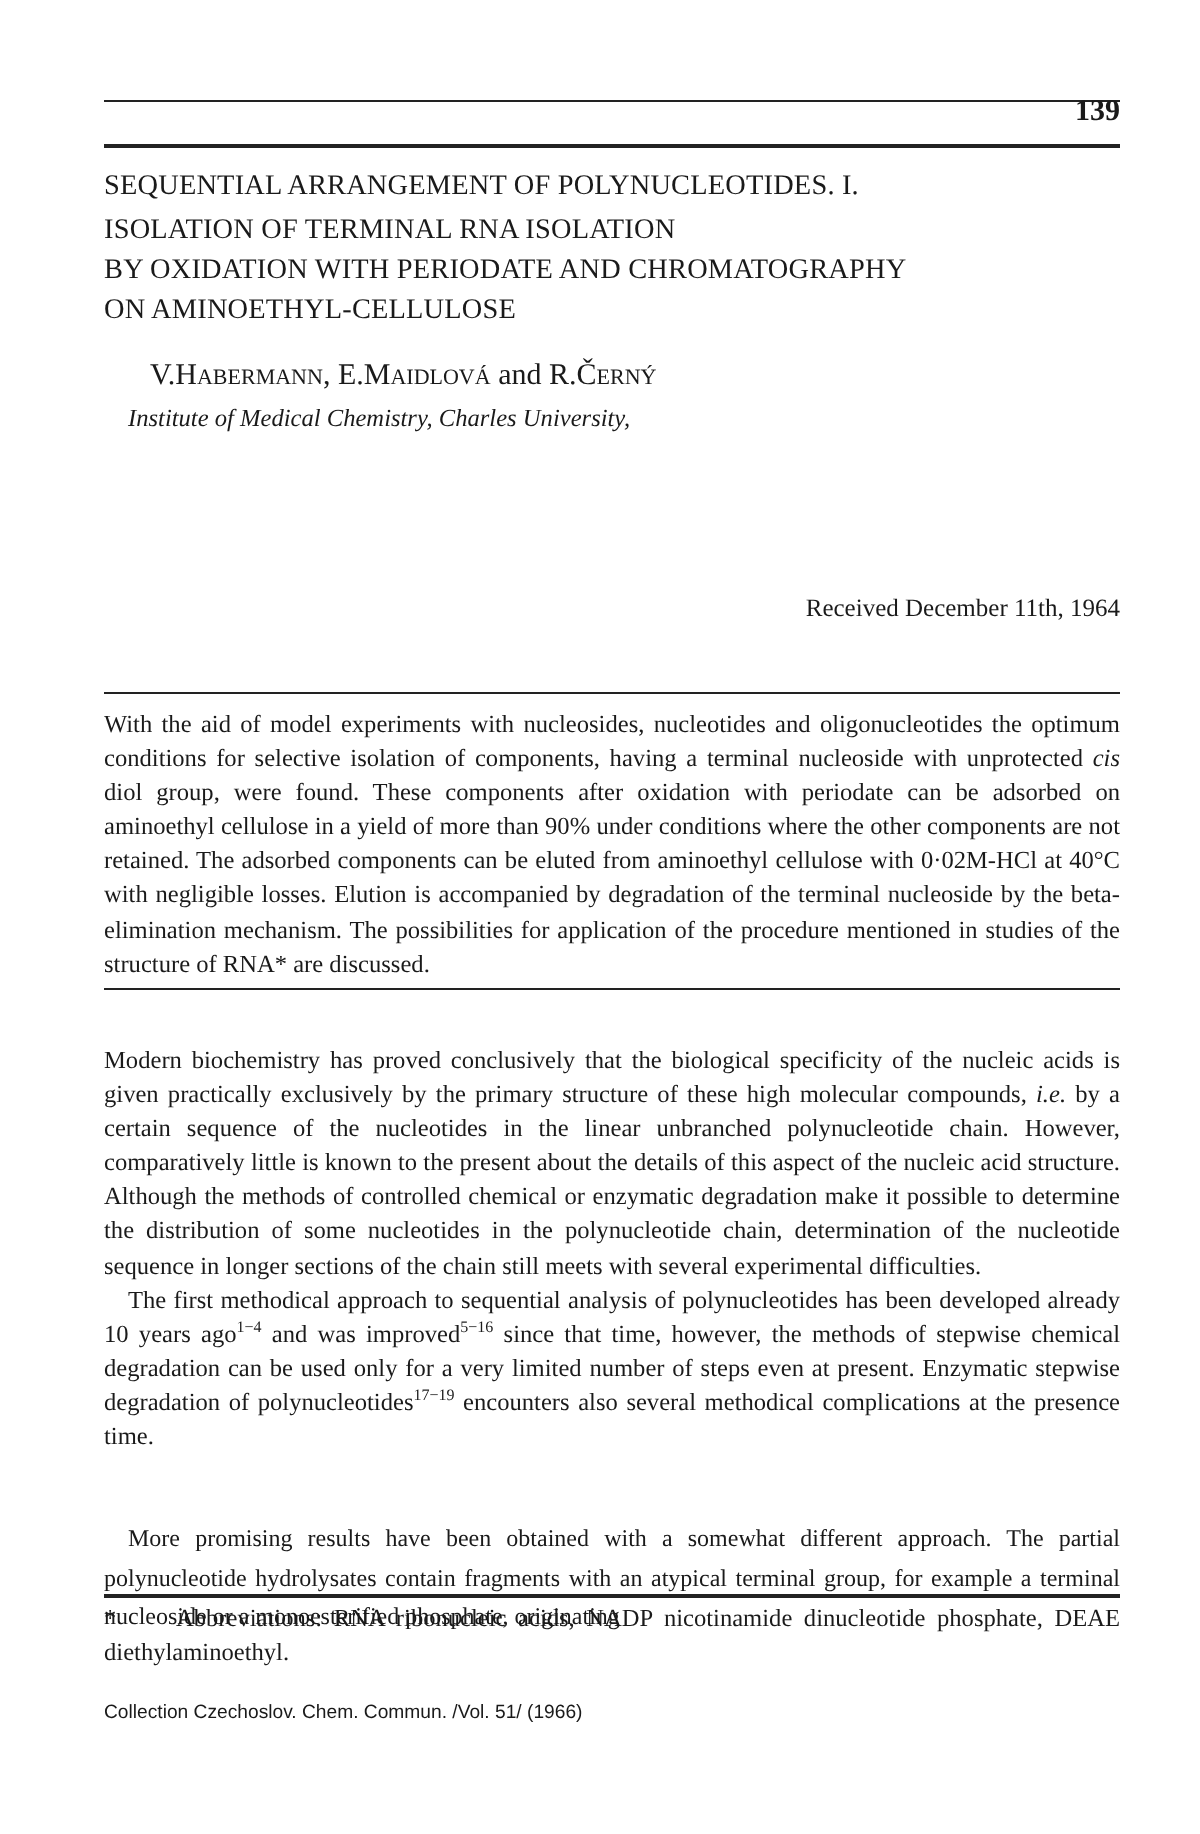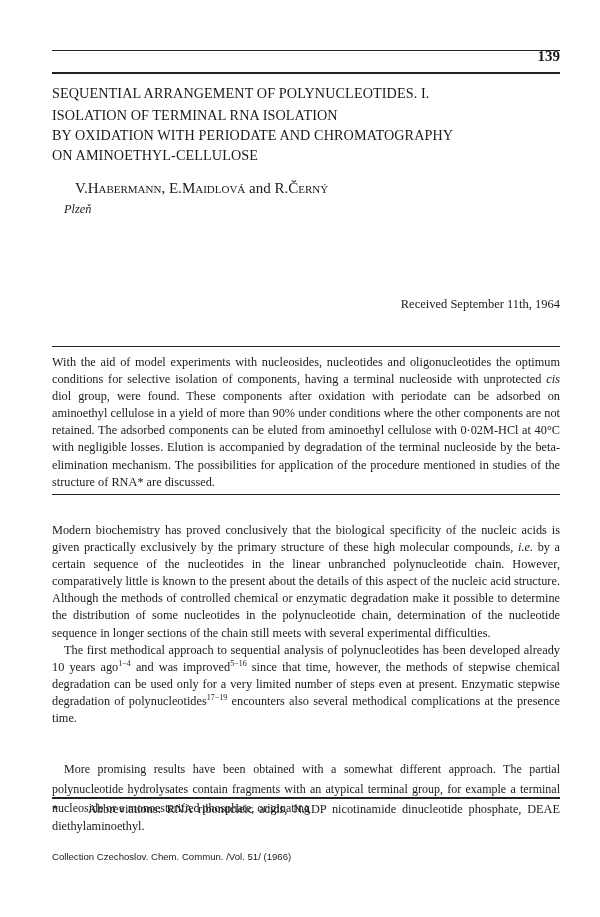--- a/index.html
+++ b/index.html
@@ -33,24 +33,24 @@
 
 <div class="abs title" style="top:85px;">SEQUENTIAL ARRANGEMENT OF POLYNUCLEOTIDES. I.</div>
 <div class="abs title" style="top:107px;">ISOLATION OF TERMINAL RNA ISOLATION</div>
 <div class="abs title" style="top:127px;text-align:center;">BY OXIDATION WITH PERIODATE AND CHROMATOGRAPHY</div>
 <div class="abs title" style="top:147px;">ON AMINOETHYL-CELLULOSE</div>
 
 <div class="abs authors">
   <span>V.</span><span class="sc">Habermann</span><span>, </span><span>E.</span><span class="sc">Maidlová</span><span> and </span><span>R.</span><span class="sc">Černý</span>
 </div>
 <div class="abs inst">
-  <div>Plzeň</div>
+  <div>Institute of Medical Chemistry, Charles University,</div>
 </div>
 
-<div class="abs received">Received September 11th, 1964</div>
+<div class="abs received">Received December 11th, 1964</div>
 
 <div class="rule thin" style="top:346px;"></div>
 <div class="para" style="top:354px;">
   <p><span>With the aid of model experiments with nucleosides, nucleotides and oligonucleotides the optimum conditions for selective isolation of components, having a terminal nucleoside with unprotected </span><i>cis</i><span> diol group, were found. These components after oxidation with periodate can be adsorbed on aminoethyl cellulose in a yield of more than 90% under conditions where the other components are not retained. The adsorbed components can be eluted from aminoethyl cellulose with 0·02M-HCl at 40°C with negligible losses. Elution is accompanied by degradation of the terminal nucleoside by the beta-elimination mechanism. The possibilities for application of the procedure mentioned in studies of the structure of RNA* are discussed.</span></p>
 </div>
 <div class="rule thin" style="top:494px;"></div>
 
 <div class="para" style="top:522px;">
   <p><span>Modern biochemistry has proved conclusively that the biological specificity of the nucleic acids is given practically exclusively by the primary structure of these high molecular compounds, </span><i>i.e.</i><span> by a certain sequence of the nucleotides in the linear unbranched polynucleotide chain. However, comparatively little is known to the present about the details of this aspect of the nucleic acid structure. Although the methods of controlled chemical or enzymatic degradation make it possible to determine the distribution of some nucleotides in the polynucleotide chain, determination of the nucleotide sequence in longer sections of the chain still meets with several experimental difficulties.</span></p>
   <p class="indent"><span>The first methodical approach to sequential analysis of polynucleotides has been developed already 10 years ago</span><sup>1−4</sup><span> and was improved</span><sup>5−16</sup><span> since that time, however, the methods of stepwise chemical degradation can be used only for a very limited number of steps even at present. Enzymatic stepwise degradation of polynucleotides</span><sup>17−19</sup><span> encounters also several methodical complications at the presence time.</span></p>

